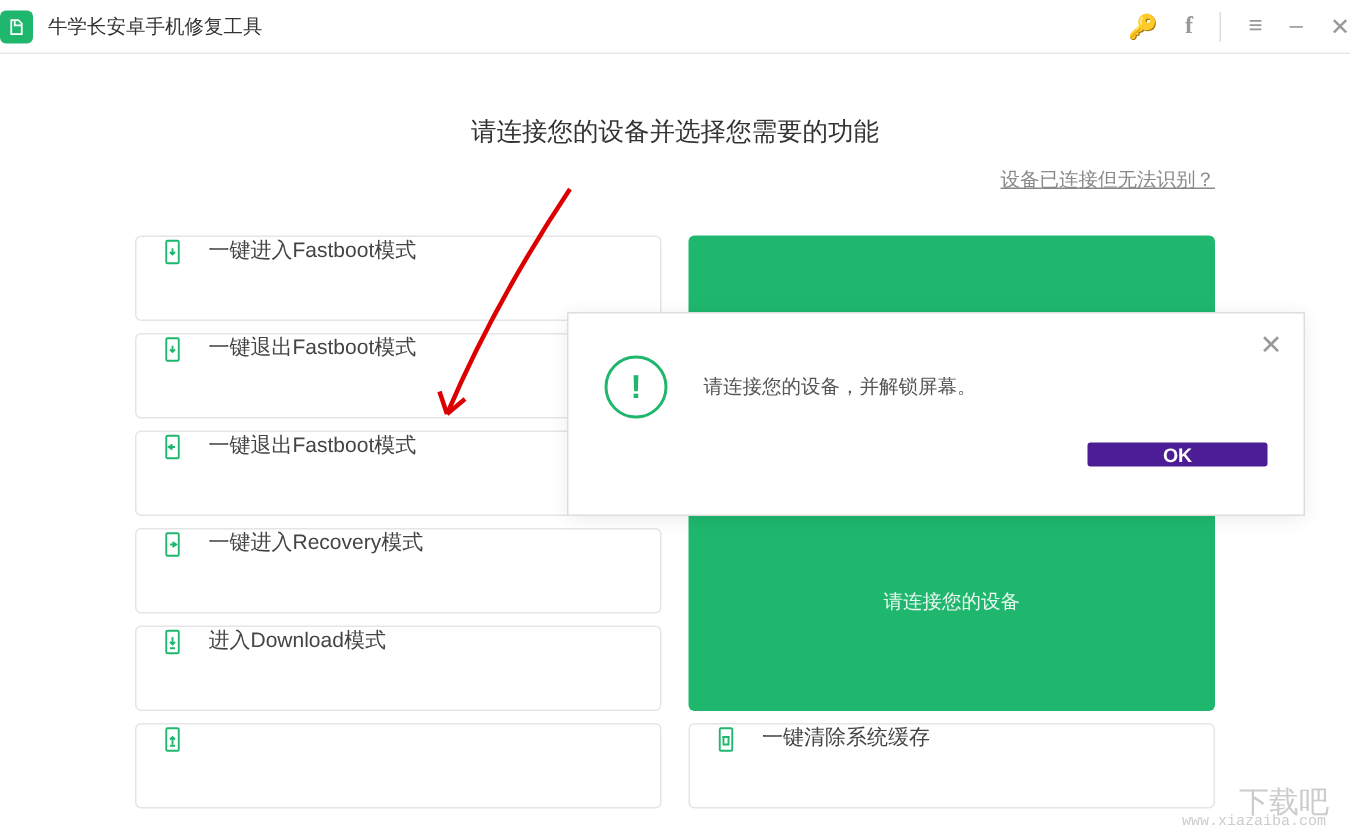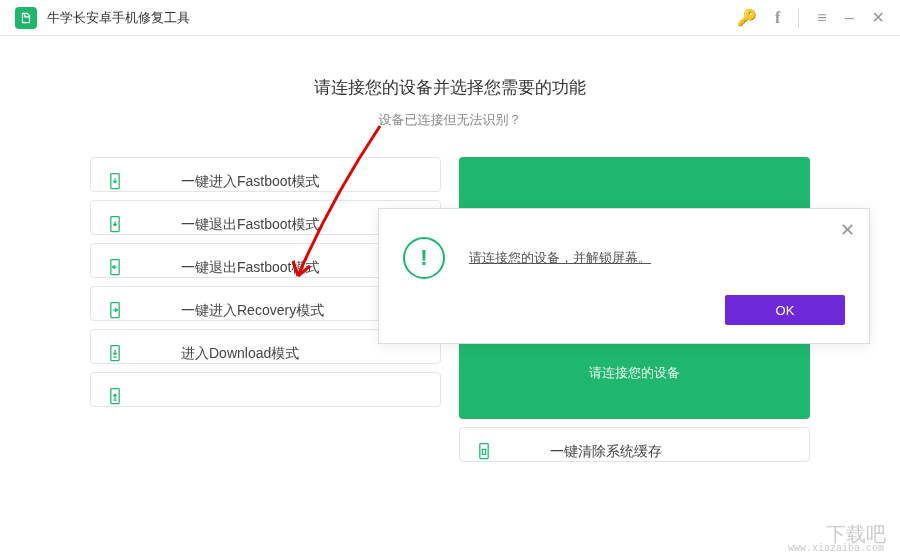--- a/index.html
+++ b/index.html
@@ -1,50 +1,50 @@
 <!DOCTYPE html>
 <html><head>
   <meta charset="utf-8">
   <style>
     * { margin: 0; padding: 0; box-sizing: border-box; font-family: "Microsoft YaHei", sans-serif; }
     body { width: 900px; height: 556px; background: #fff; position: relative; overflow: hidden; }
     
-    .titlebar { height: 36px; border-bottom: 1px solid #e8e8e8; display: flex; align-items: center; padding: 0 15px; }
+    .titlebar { height: 36px; border-bottom: 1px solid #e8e8e8; display: flex; align-items: center; padding: 0 0; }
     .logo { width: 22px; height: 22px; background: #1fb76d; border-radius: 4px; display: flex; align-items: center; justify-content: center; margin-right: 10px; }
     .logo svg { width: 14px; height: 14px; }
     .title { font-size: 13px; color: #333; flex: 1; }
     .titlebar-right { display: flex; gap: 18px; align-items: center; color: #999; }
     .titlebar-right span { cursor: pointer; font-size: 16px; }
     .titlebar-sep { width: 1px; height: 20px; background: #ddd; }
     
     .content { padding: 40px 90px 16px; position: relative; }
     .heading { text-align: center; font-size: 17px; color: #333; margin-bottom: 12px; }
-    .subheading { text-align: center; font-size: 13px; color: #888; margin-bottom: 28px; cursor: pointer; }
+    .subheading { text-align: right; font-size: 13px; color: #888; text-decoration: underline; margin-bottom: 28px; cursor: pointer; }
     
     .grid { display: flex; gap: 18px; }
     .left-col { flex: 1; display: flex; flex-direction: column; gap: 8px; }
     .right-col { flex: 1; display: flex; flex-direction: column; gap: 8px; }
     
-    .option-btn { height: 35px; border: 1px solid #e5e5e5; border-radius: 4px; display: flex; align-items: flex-end; padding: 0 14px; cursor: pointer; background: #fff; gap: 42px; }
+    .option-btn { height: 57px; border: 1px solid #e5e5e5; border-radius: 4px; display: flex; align-items: flex-start; padding: 0 14px; cursor: pointer; background: #fff; }
     .option-icon { width: 20px; height: 20px; margin-right: 14px; display: flex; align-items: center; justify-content: center; }
     .option-icon svg { stroke: #1fb76d; fill: none; stroke-width: 1.5; }
     .option-label { font-size: 14px; color: #444; }
     
     .green-panel { background: #1fb76d; border-radius: 4px; flex: 1; display: flex; flex-direction: column; align-items: center; justify-content: center; color: #fff; min-height: 262px; position: relative; }
     .green-panel-text { font-size: 13px; margin-top: 170px; color: rgba(255,255,255,0.9); }
     
     .arrow { position: absolute; top: 85px; left: 290px; pointer-events: none; z-index: 5; }
     
     .dialog { position: absolute; top: 208px; left: 378px; width: 492px; height: 136px; background: #fff; border: 1px solid #ddd; box-shadow: 0 2px 12px rgba(0,0,0,0.08); z-index: 10; }
     .dialog-close { position: absolute; top: 10px; right: 14px; color: #999; cursor: pointer; font-size: 18px; }
     .dialog-body { display: flex; align-items: center; padding: 28px 24px 0; gap: 24px; }
     .dialog-icon { width: 42px; height: 42px; border: 2px solid #1fb76d; border-radius: 50%; display: flex; align-items: center; justify-content: center; color: #1fb76d; font-size: 22px; font-weight: bold; flex-shrink: 0; }
-    .dialog-msg { font-size: 13px; color: #555; text-decoration: underline; }
+    .dialog-msg { font-size: 13px; color: #555; }
     .dialog-footer { display: flex; justify-content: flex-end; padding: 16px 24px 0; }
-    .dialog-ok { width: 120px; height: 30px; background: #6d28d9; color: #fff; border: none; border-radius: 2px; font-size: 13px; cursor: pointer; }
+    .dialog-ok { width: 120px; height: 16px; background: #4c1d95; color: #fff; border: none; border-radius: 2px; font-size: 13px; cursor: pointer; font-weight: bold; }
     
     .watermark { position: absolute; bottom: 8px; right: 14px; color: #ccc; font-size: 20px; font-family: serif; }
     .watermark-sub { position: absolute; bottom: 2px; right: 16px; color: #ccc; font-size: 10px; font-family: Liberation Mono, monospace; }
   </style>
 </head>
 <body>
 
 <div class="titlebar">
   <div class="logo">
     <svg viewBox="0 0 24 24">

